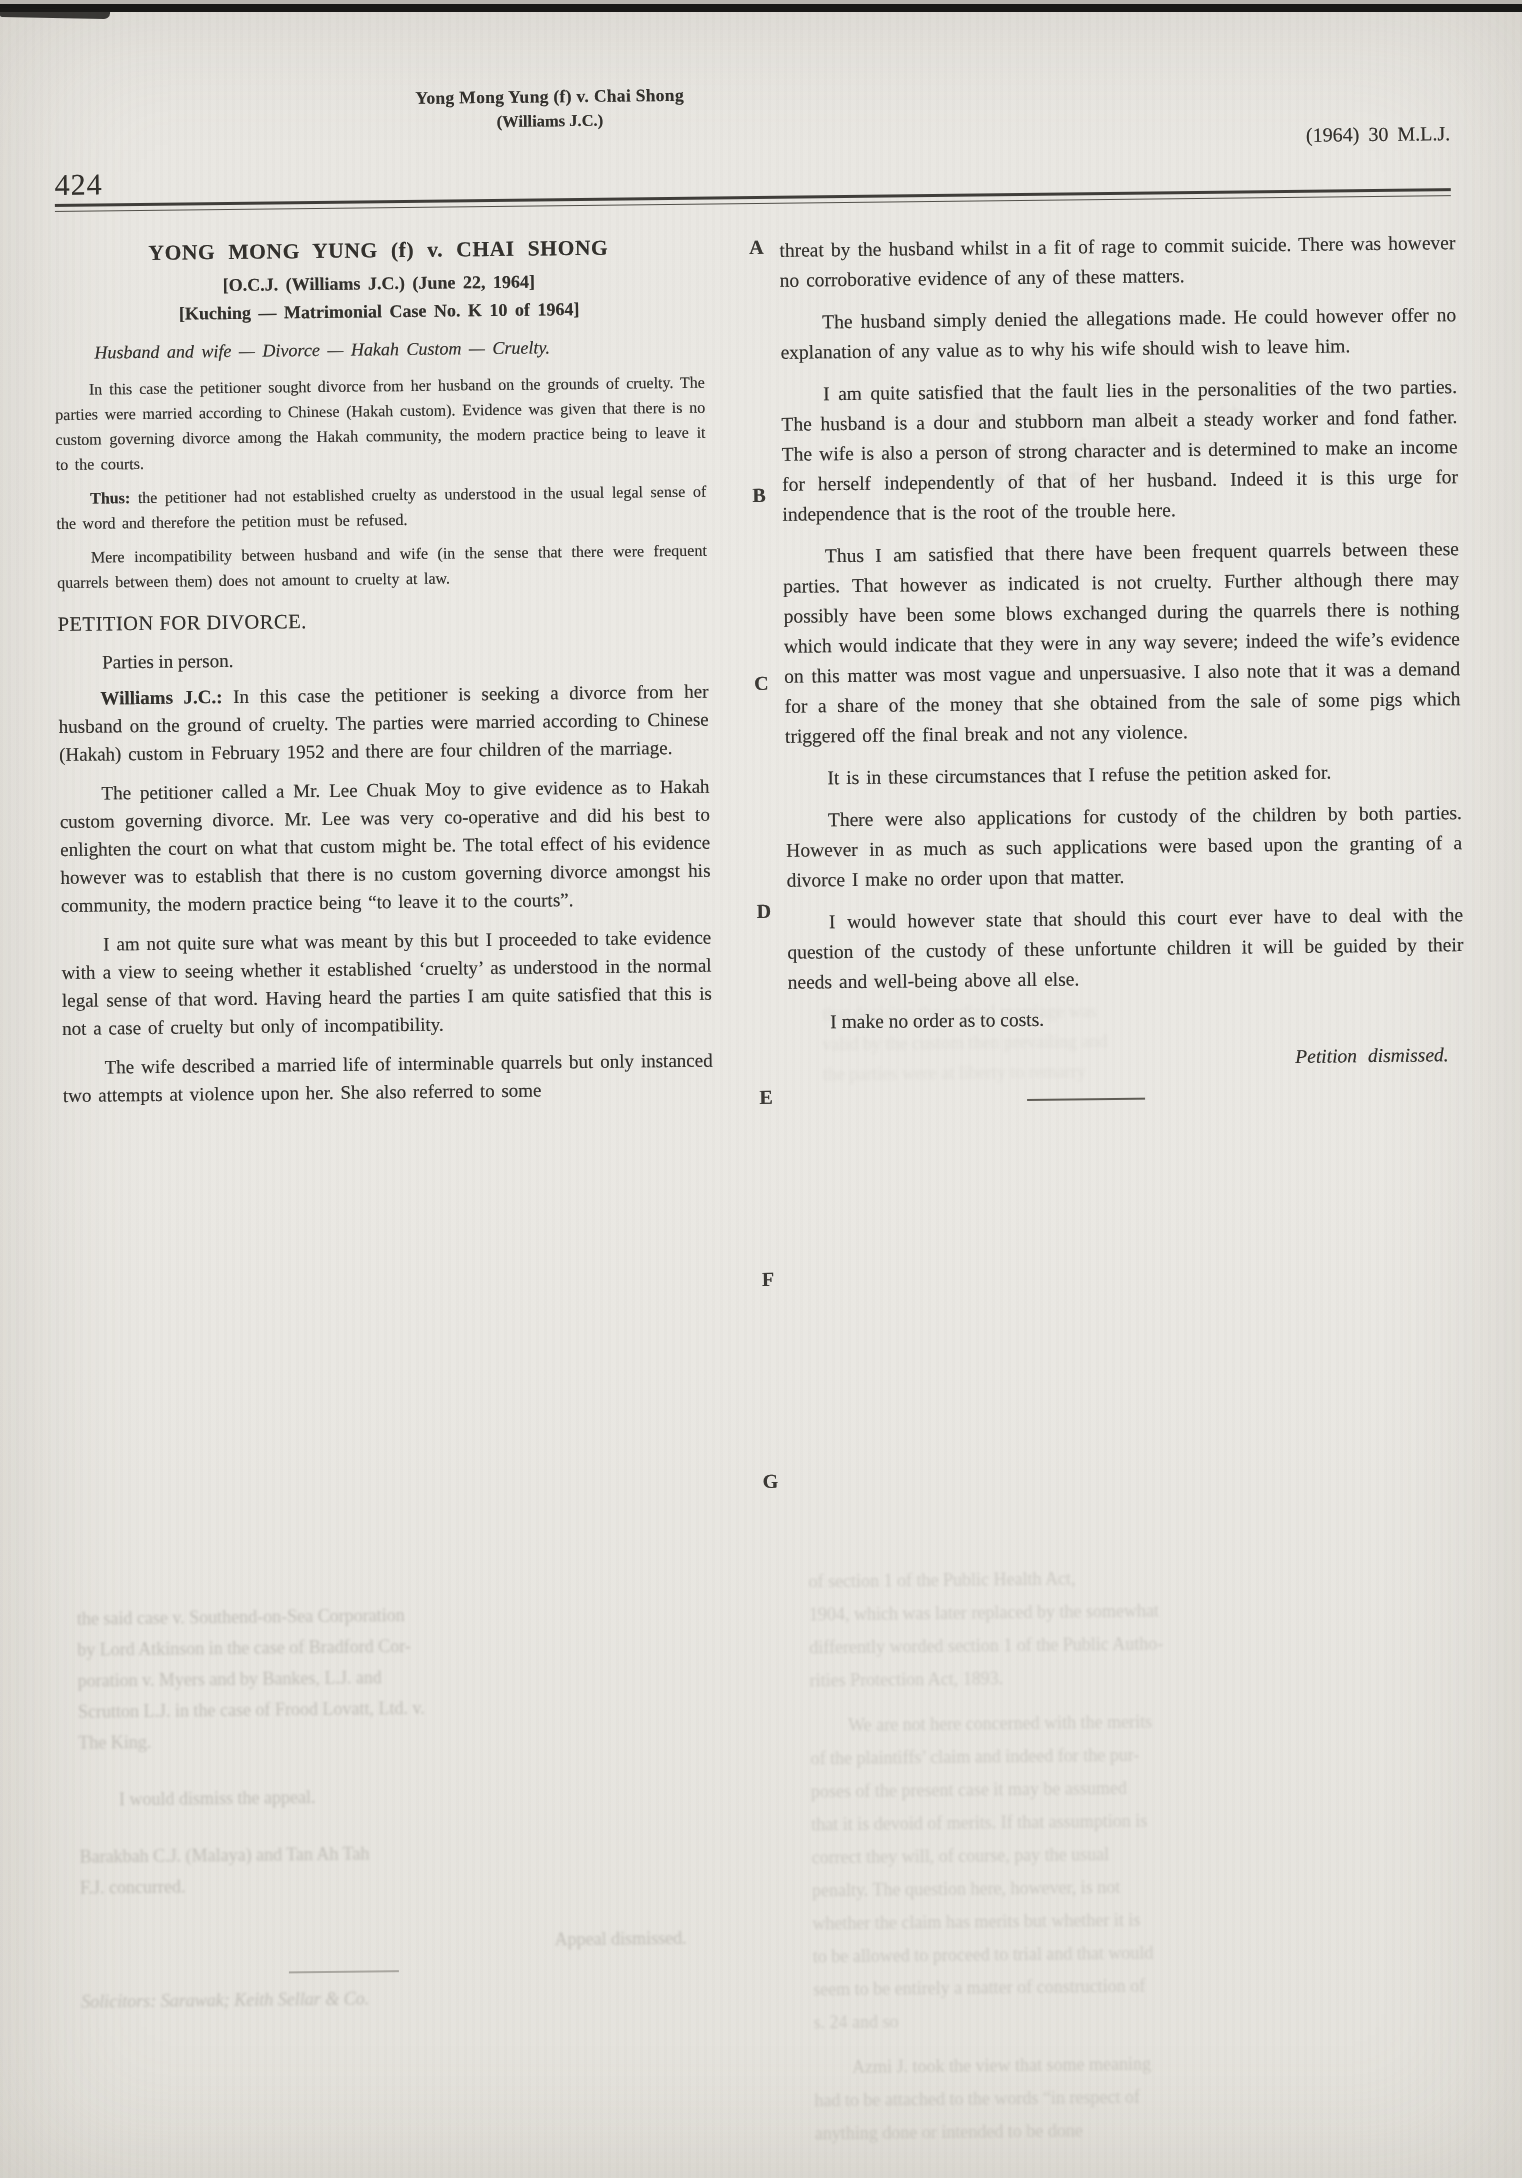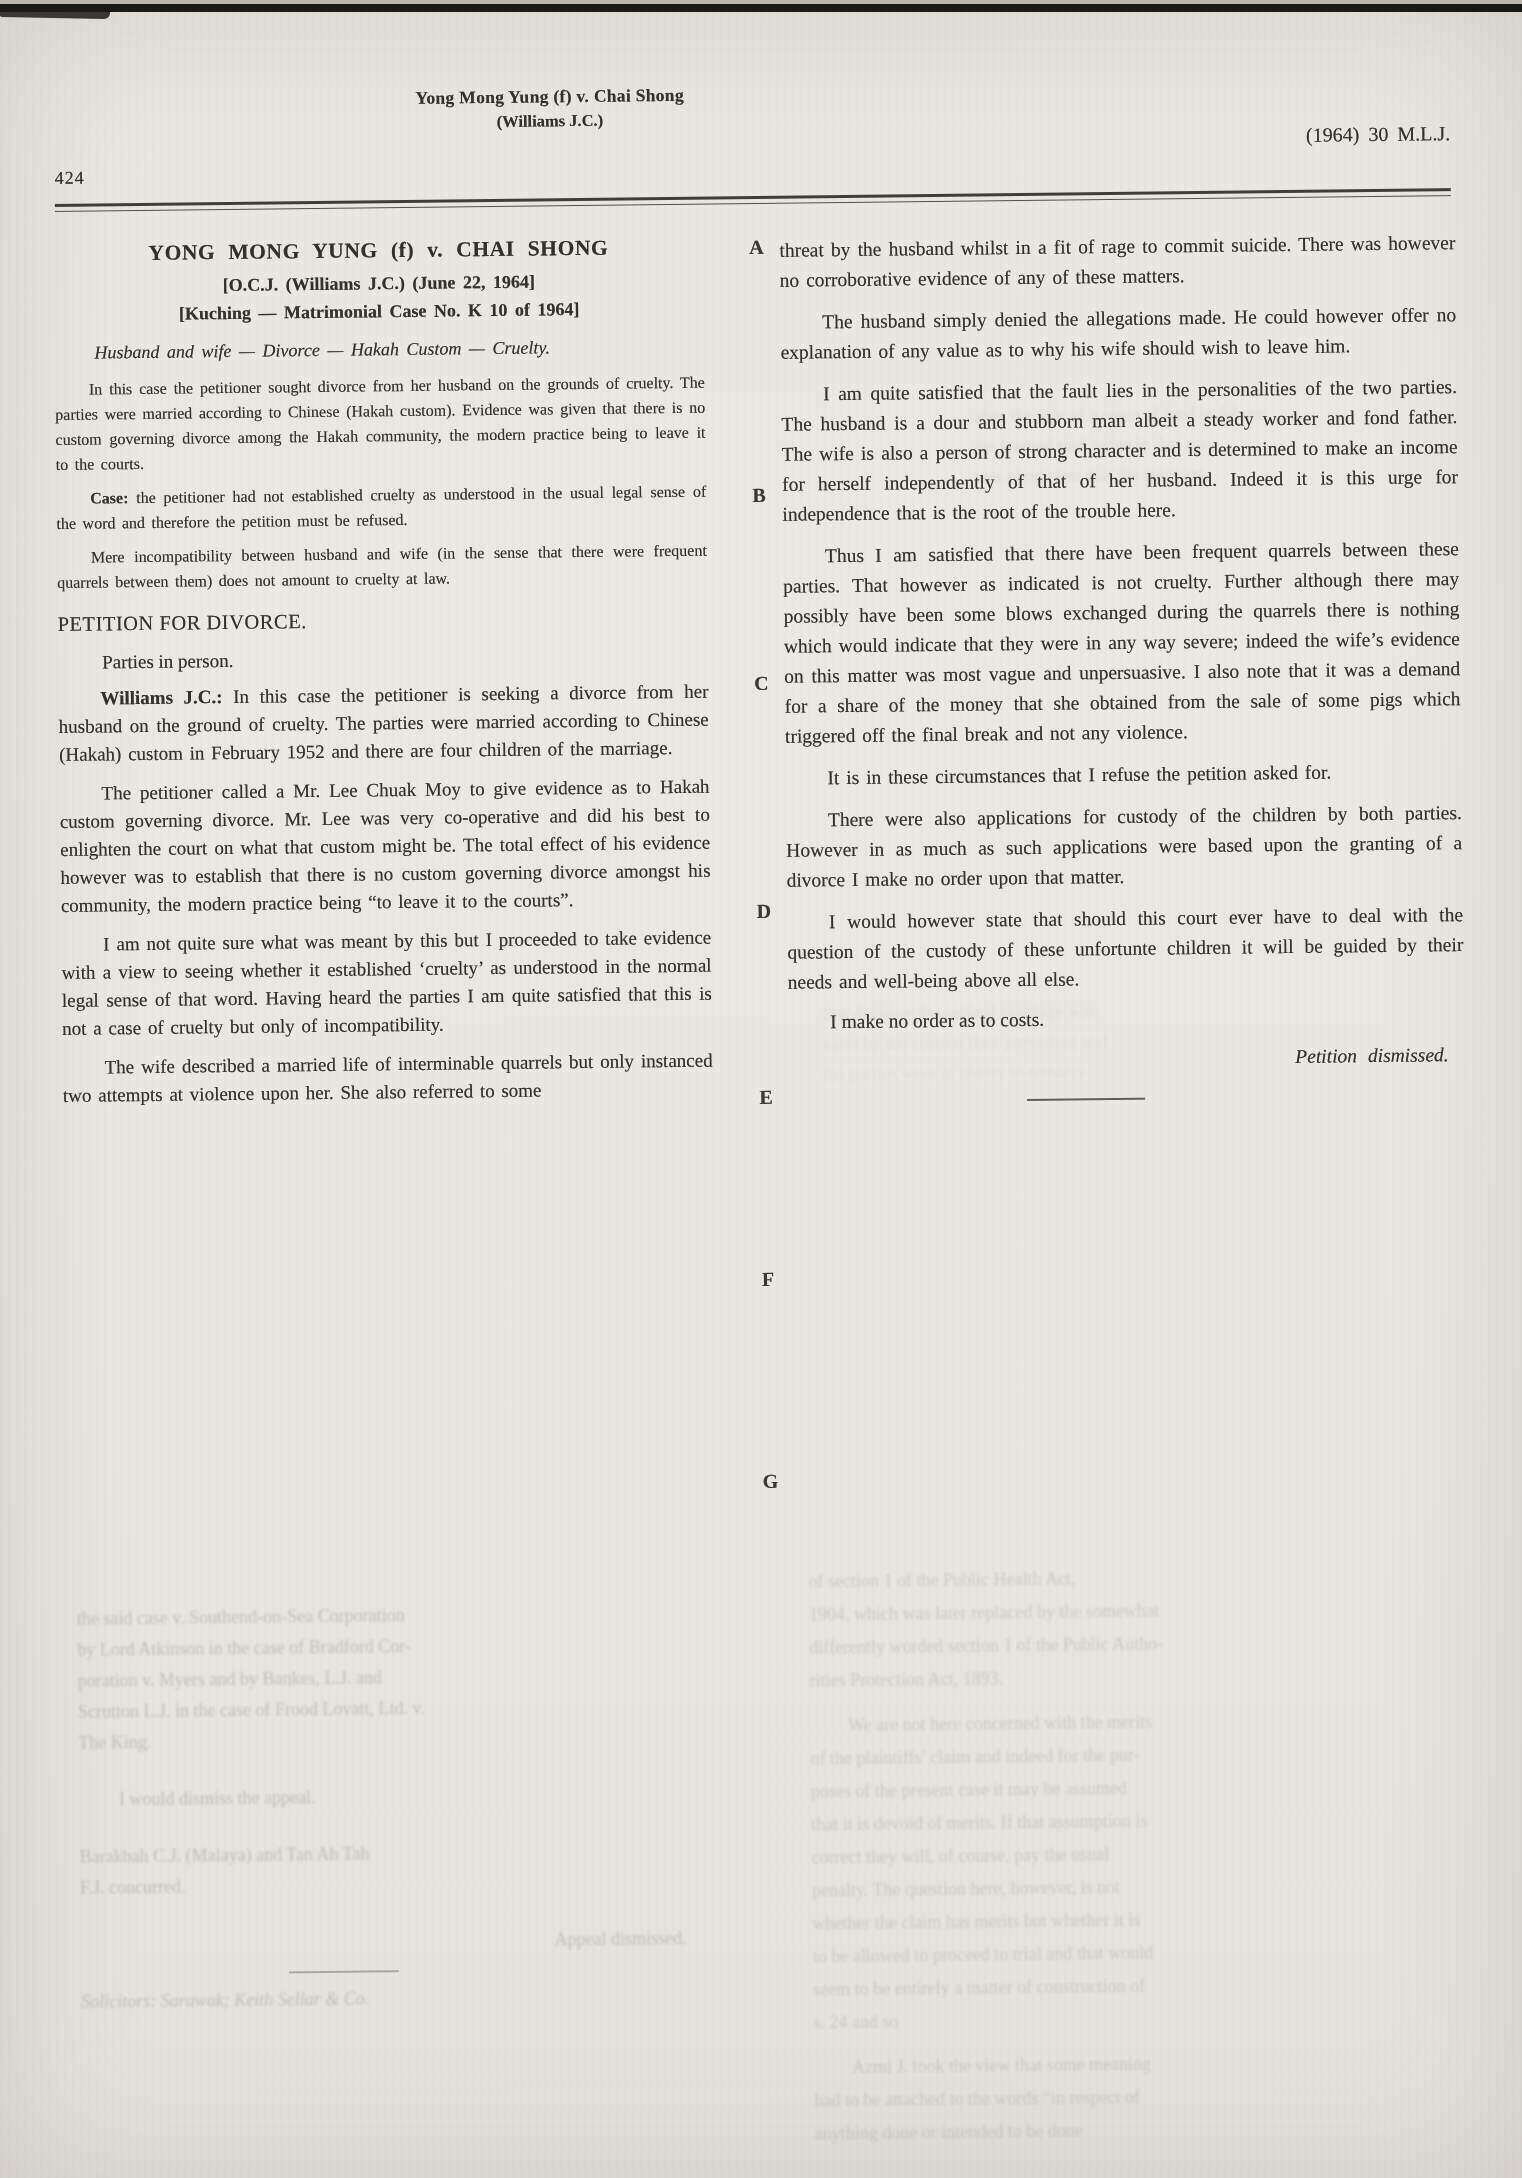--- a/index.html
+++ b/index.html
@@ -13,21 +13,21 @@
     content:"";position:absolute;inset:0;pointer-events:none;
     background:repeating-linear-gradient(90deg,rgba(60,55,45,.016) 0 3px,transparent 3px 8px);
   }
   .top-edge{position:absolute;top:0;left:0;width:100%;height:8px;background:#191917;}
   .top-edge-blob{position:absolute;top:5px;left:0;width:110px;height:9px;background:#1c1b19;opacity:.85;transform:rotate(1.2deg);border-radius:0 0 6px 2px;}
   .tilt{position:absolute;inset:0;transform:rotate(-0.65deg);transform-origin:50% 46%;}
 
   .running-head{position:absolute;left:200px;top:80px;width:720px;text-align:center;}
   .running-title{font-weight:bold;font-size:17.5px;letter-spacing:.3px;}
   .running-judge{font-weight:bold;font-size:16.5px;margin-top:4px;}
-  .page-number{position:absolute;left:64px;top:156px;font-size:18px;letter-spacing:1px;}
+  .page-number{position:absolute;left:64px;top:156px;font-size:30px;letter-spacing:1px;}
   .citation{position:absolute;left:1150px;top:126px;width:310px;text-align:right;font-size:20px;word-spacing:4px;}
 
   .rule-a{position:absolute;top:192px;left:64px;width:1396px;border-top:3px solid #3f3d39;filter:blur(.3px);}
   .rule-b{position:absolute;top:199px;left:64px;width:1396px;border-top:1.6px solid #504e48;filter:blur(.3px);}
 
   .ink{text-shadow:0 0 .5px rgba(46,44,40,.55);}
 
   .col-left{position:absolute;left:62px;top:230px;width:650px;}
   .case-title{font-size:21.5px;font-weight:bold;text-align:center;letter-spacing:.6px;word-spacing:7px;margin:0 0 10px 0;}
   .court-line,.venue-line{font-size:18px;font-weight:bold;text-align:center;margin:7px 0;word-spacing:3px;}
@@ -130,21 +130,21 @@
     <div class="margin-letter ink" style="top:1264px">F</div>
     <div class="margin-letter ink" style="top:1466px">G</div>
 
     <div class="col-left ink">
       <h1 class="case-title">YONG MONG YUNG (f) v. CHAI SHONG</h1>
       <div class="court-line">[O.C.J. (Williams J.C.) (June 22, 1964]</div>
       <div class="venue-line">[Kuching — Matrimonial Case No. K 10 of 1964]</div>
       <p class="catchwords">Husband and wife — Divorce — Hakah Custom — Cruelty.</p>
       <p class="headnote">In this case the petitioner sought divorce from her husband on the grounds of cruelty. The parties were married according to Chinese (Hakah custom). Evidence was given that there is no custom governing divorce among the Hakah community, the modern practice being to leave it to the courts.</p>
       <p class="headnote">
-        <span class="b">Case:</span>
+        <span class="b">Thus:</span>
         <span>the petitioner had not established cruelty as understood in the usual legal sense of the word and therefore the petition must be refused.</span>
       </p>
       <p class="headnote">Mere incompatibility between husband and wife (in the sense that there were frequent quarrels between them) does not amount to cruelty at law.</p>
       <div class="proceeding">PETITION FOR DIVORCE.</div>
       <p class="appearance">Parties in person.</p>
       <p class="body-p">
         <span class="b">Williams J.C.:</span>
         <span>In this case the petitioner is seeking a divorce from her husband on the ground of cruelty. The parties were married according to Chinese (Hakah) custom in February 1952 and there are four children of the marriage.</span>
       </p>
       <p class="body-p">The petitioner called a Mr. Lee Chuak Moy to give evidence as to Hakah custom governing divorce. Mr. Lee was very co-operative and did his best to enlighten the court on what that custom might be. The total effect of his evidence however was to establish that there is no custom governing divorce amongst his community, the modern practice being “to leave it to the courts”.</p>

